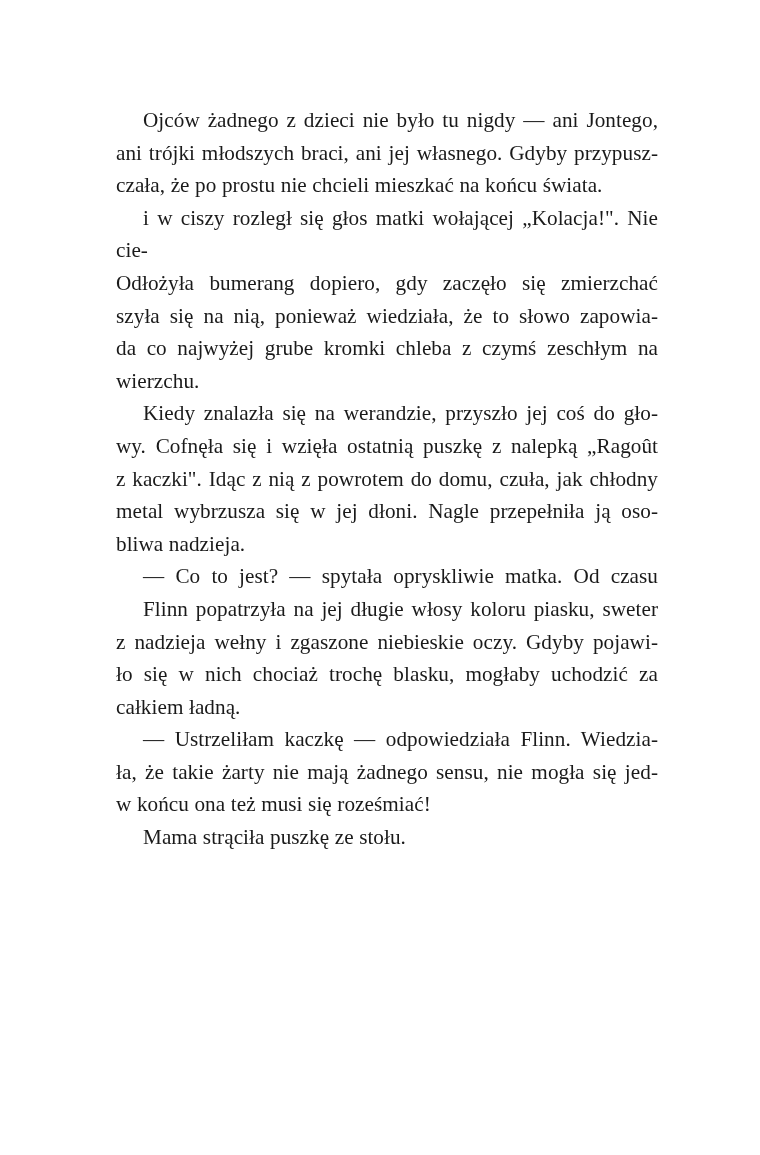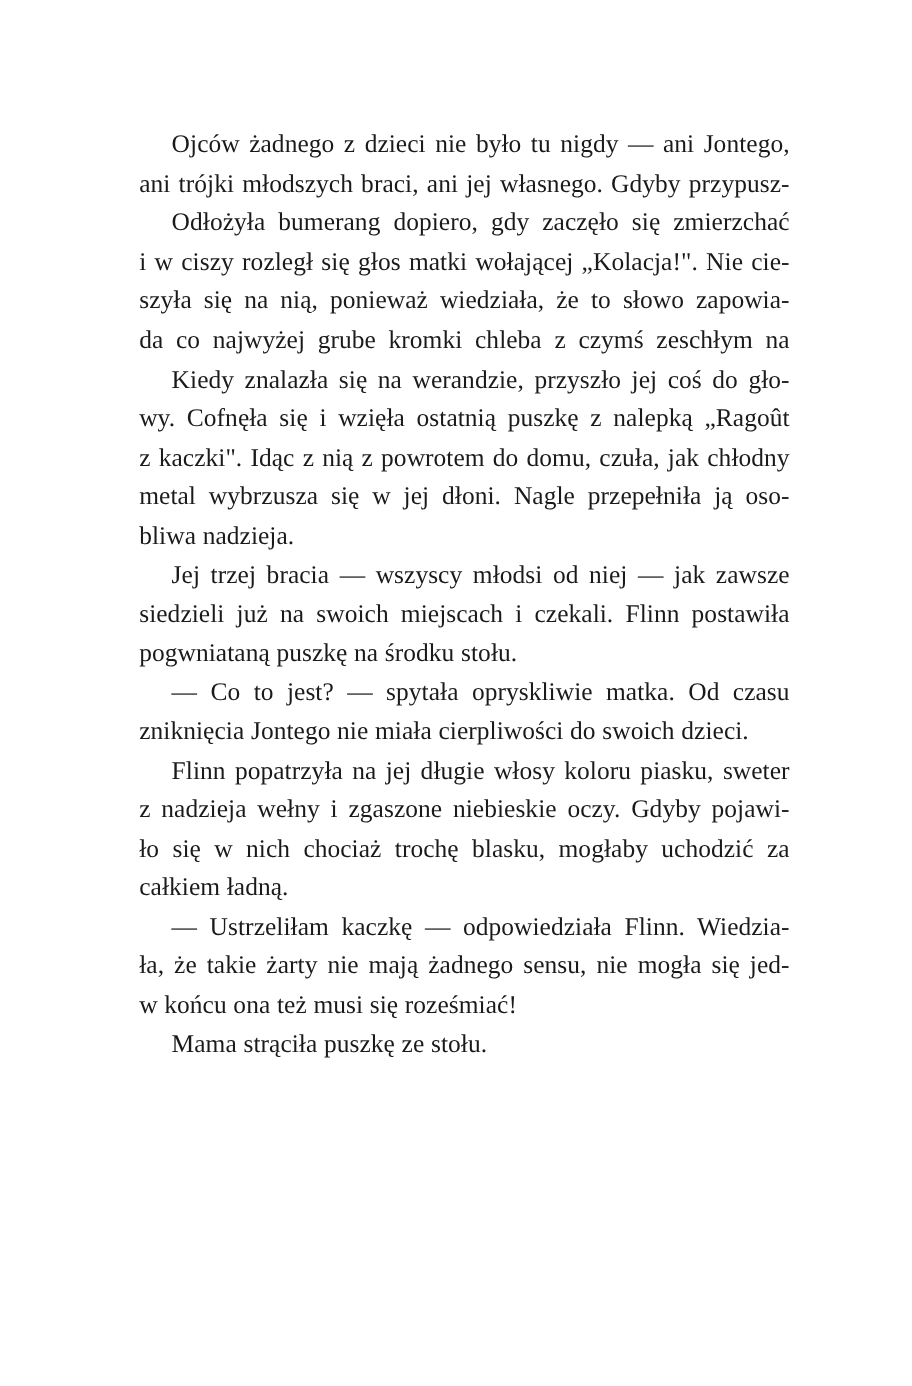--- a/index.html
+++ b/index.html
@@ -82,46 +82,42 @@
 </head>
 <body>
 
 <div class="page">
 
   <div class="text-block">
 
     <p class="para">
       <span class="line">Ojców żadnego z dzieci nie było tu nigdy — ani Jontego,</span>
       <span class="line">ani trójki młodszych braci, ani jej własnego. Gdyby przypusz-</span>
+      <span class="line last">czała, że po prostu nie chcieli mieszkać na końcu świata.</span>
     </p>
 
     <p class="para">
+      <span class="line">i w ciszy rozległ się głos matki wołającej „Kolacja!". Nie cie-</span>
       <span class="line">Odłożyła bumerang dopiero, gdy zaczęło się zmierzchać</span>
-      <span class="line">i w ciszy rozległ się głos matki wołającej „Kolacja!". Nie cie-</span>
       <span class="line">szyła się na nią, ponieważ wiedziała, że to słowo zapowia-</span>
       <span class="line">da co najwyżej grube kromki chleba z czymś zeschłym na</span>
+      <span class="line last">wierzchu.</span>
     </p>
 
     <p class="para">
       <span class="line">Kiedy znalazła się na werandzie, przyszło jej coś do gło-</span>
       <span class="line">wy. Cofnęła się i wzięła ostatnią puszkę z nalepką „Ragoût</span>
       <span class="line">z kaczki". Idąc z nią z powrotem do domu, czuła, jak chłodny</span>
       <span class="line">metal wybrzusza się w jej dłoni. Nagle przepełniła ją oso-</span>
       <span class="line last">bliwa nadzieja.</span>
     </p>
 
-    <p class="para">
-      <span class="line">Jej trzej bracia — wszyscy młodsi od niej — jak zawsze</span>
-      <span class="line">siedzieli już na swoich miejscach i czekali. Flinn postawiła</span>
-      <span class="line last">pogwniataną puszkę na środku stołu.</span>
-    </p>
 
     <p class="para">
       <span class="line">— Co to jest? — spytała opryskliwie matka. Od czasu</span>
-      <span class="line last">zniknięcia Jontego nie miała cierpliwości do swoich dzieci.</span>
     </p>
 
     <p class="para">
       <span class="line">Flinn popatrzyła na jej długie włosy koloru piasku, sweter</span>
       <span class="line">z nadzieja wełny i zgaszone niebieskie oczy. Gdyby pojawi-</span>
       <span class="line">ło się w nich chociaż trochę blasku, mogłaby uchodzić za</span>
       <span class="line last">całkiem ładną.</span>
     </p>
 
     <p class="para">

